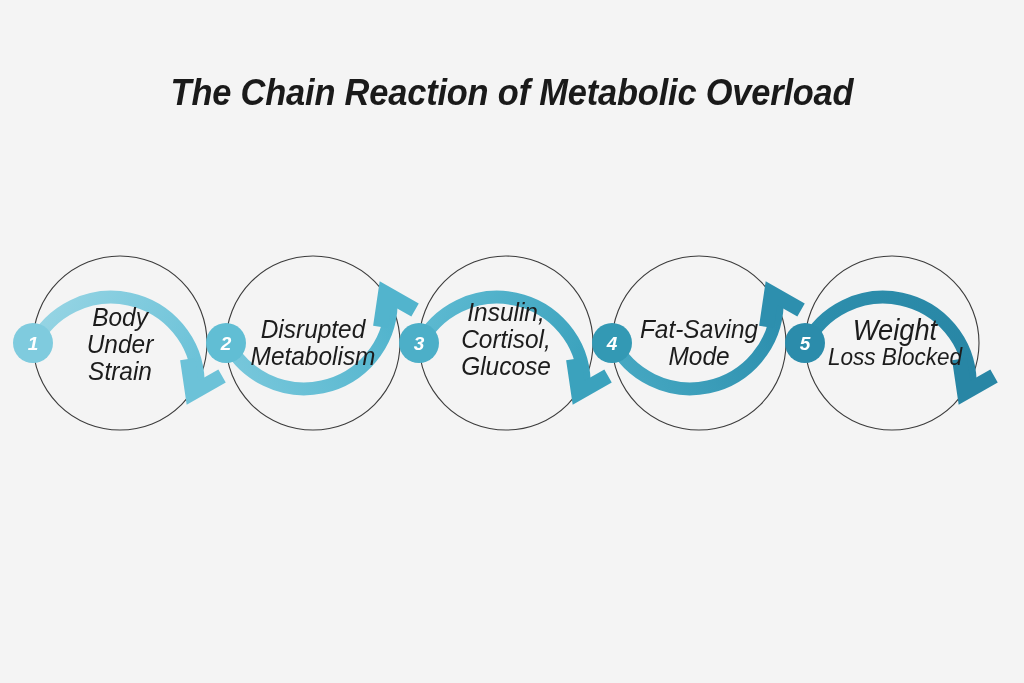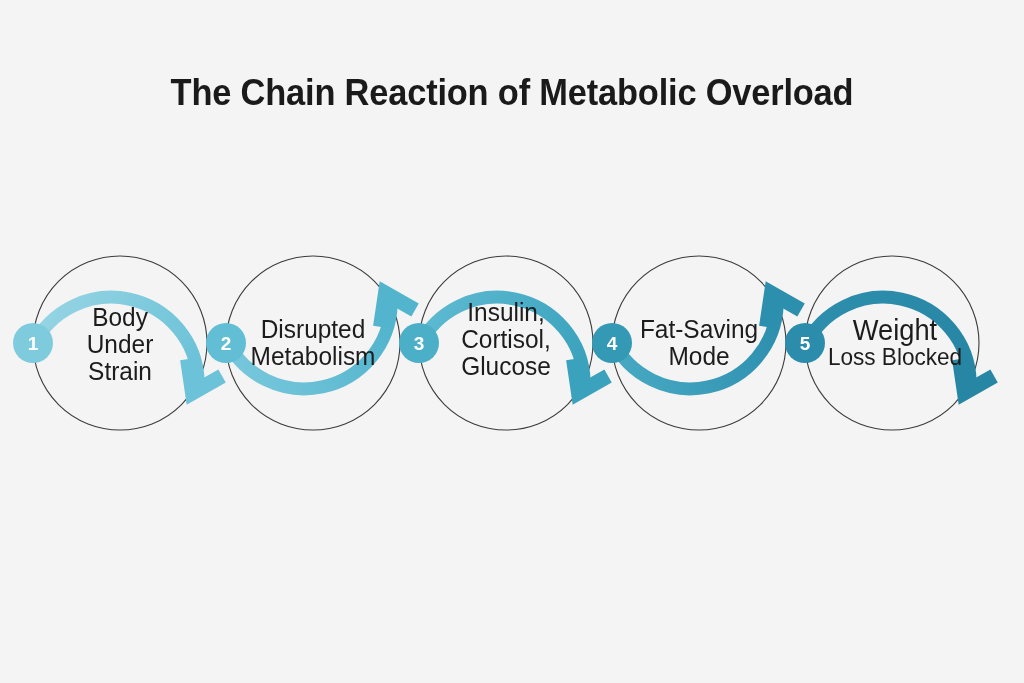--- a/index.html
+++ b/index.html
@@ -5,21 +5,21 @@
 <style>
   html,body{margin:0;padding:0;}
   body{
     width:1024px;height:683px;
     background:#f4f4f4;
     font-family:"Liberation Sans", sans-serif;
     overflow:hidden;
     position:relative;
     -webkit-font-smoothing:antialiased;
   }
-  #canvas{position:absolute;inset:0;width:1024px;height:538px;}
+  #canvas{position:absolute;inset:0;width:1024px;height:538px;font-style:italic;}
 
   #title{
     position:absolute;
     left:0; top:72px; width:1024px;
     text-align:center;
     font-size:37px;
     font-weight:bold;
     color:#1a1a1a;
     letter-spacing:-0.2px;
     transform:scaleX(0.93);

